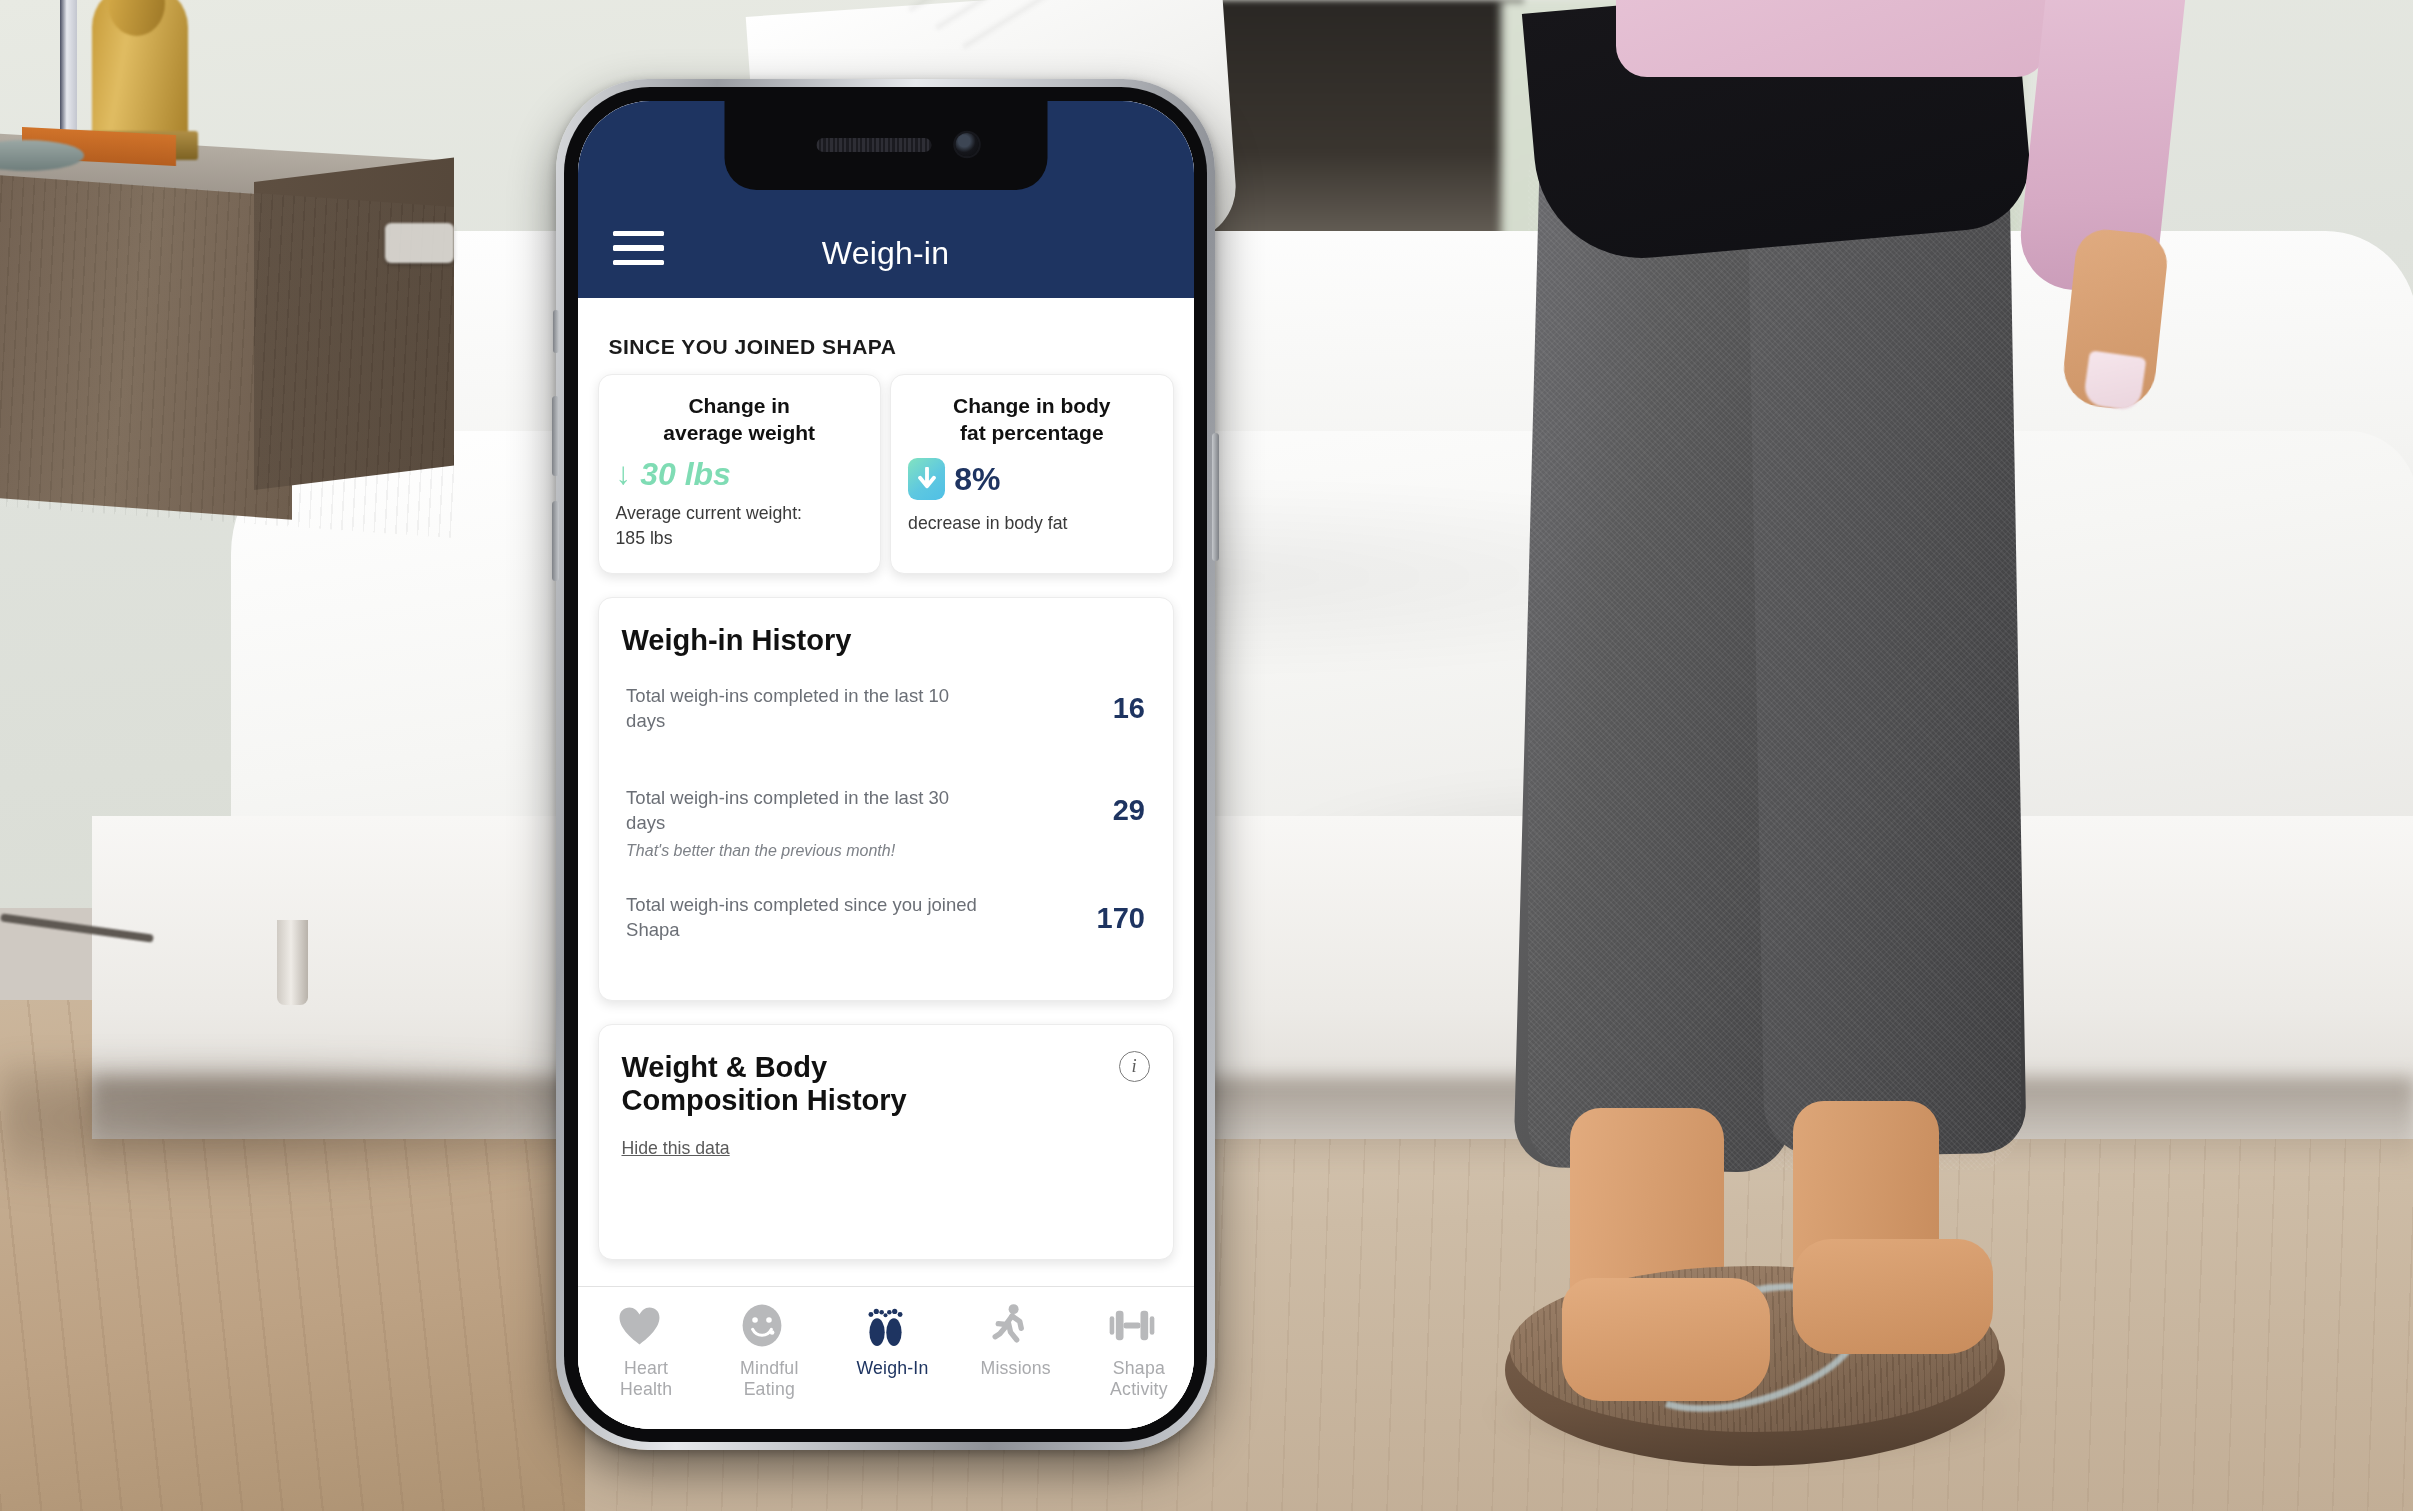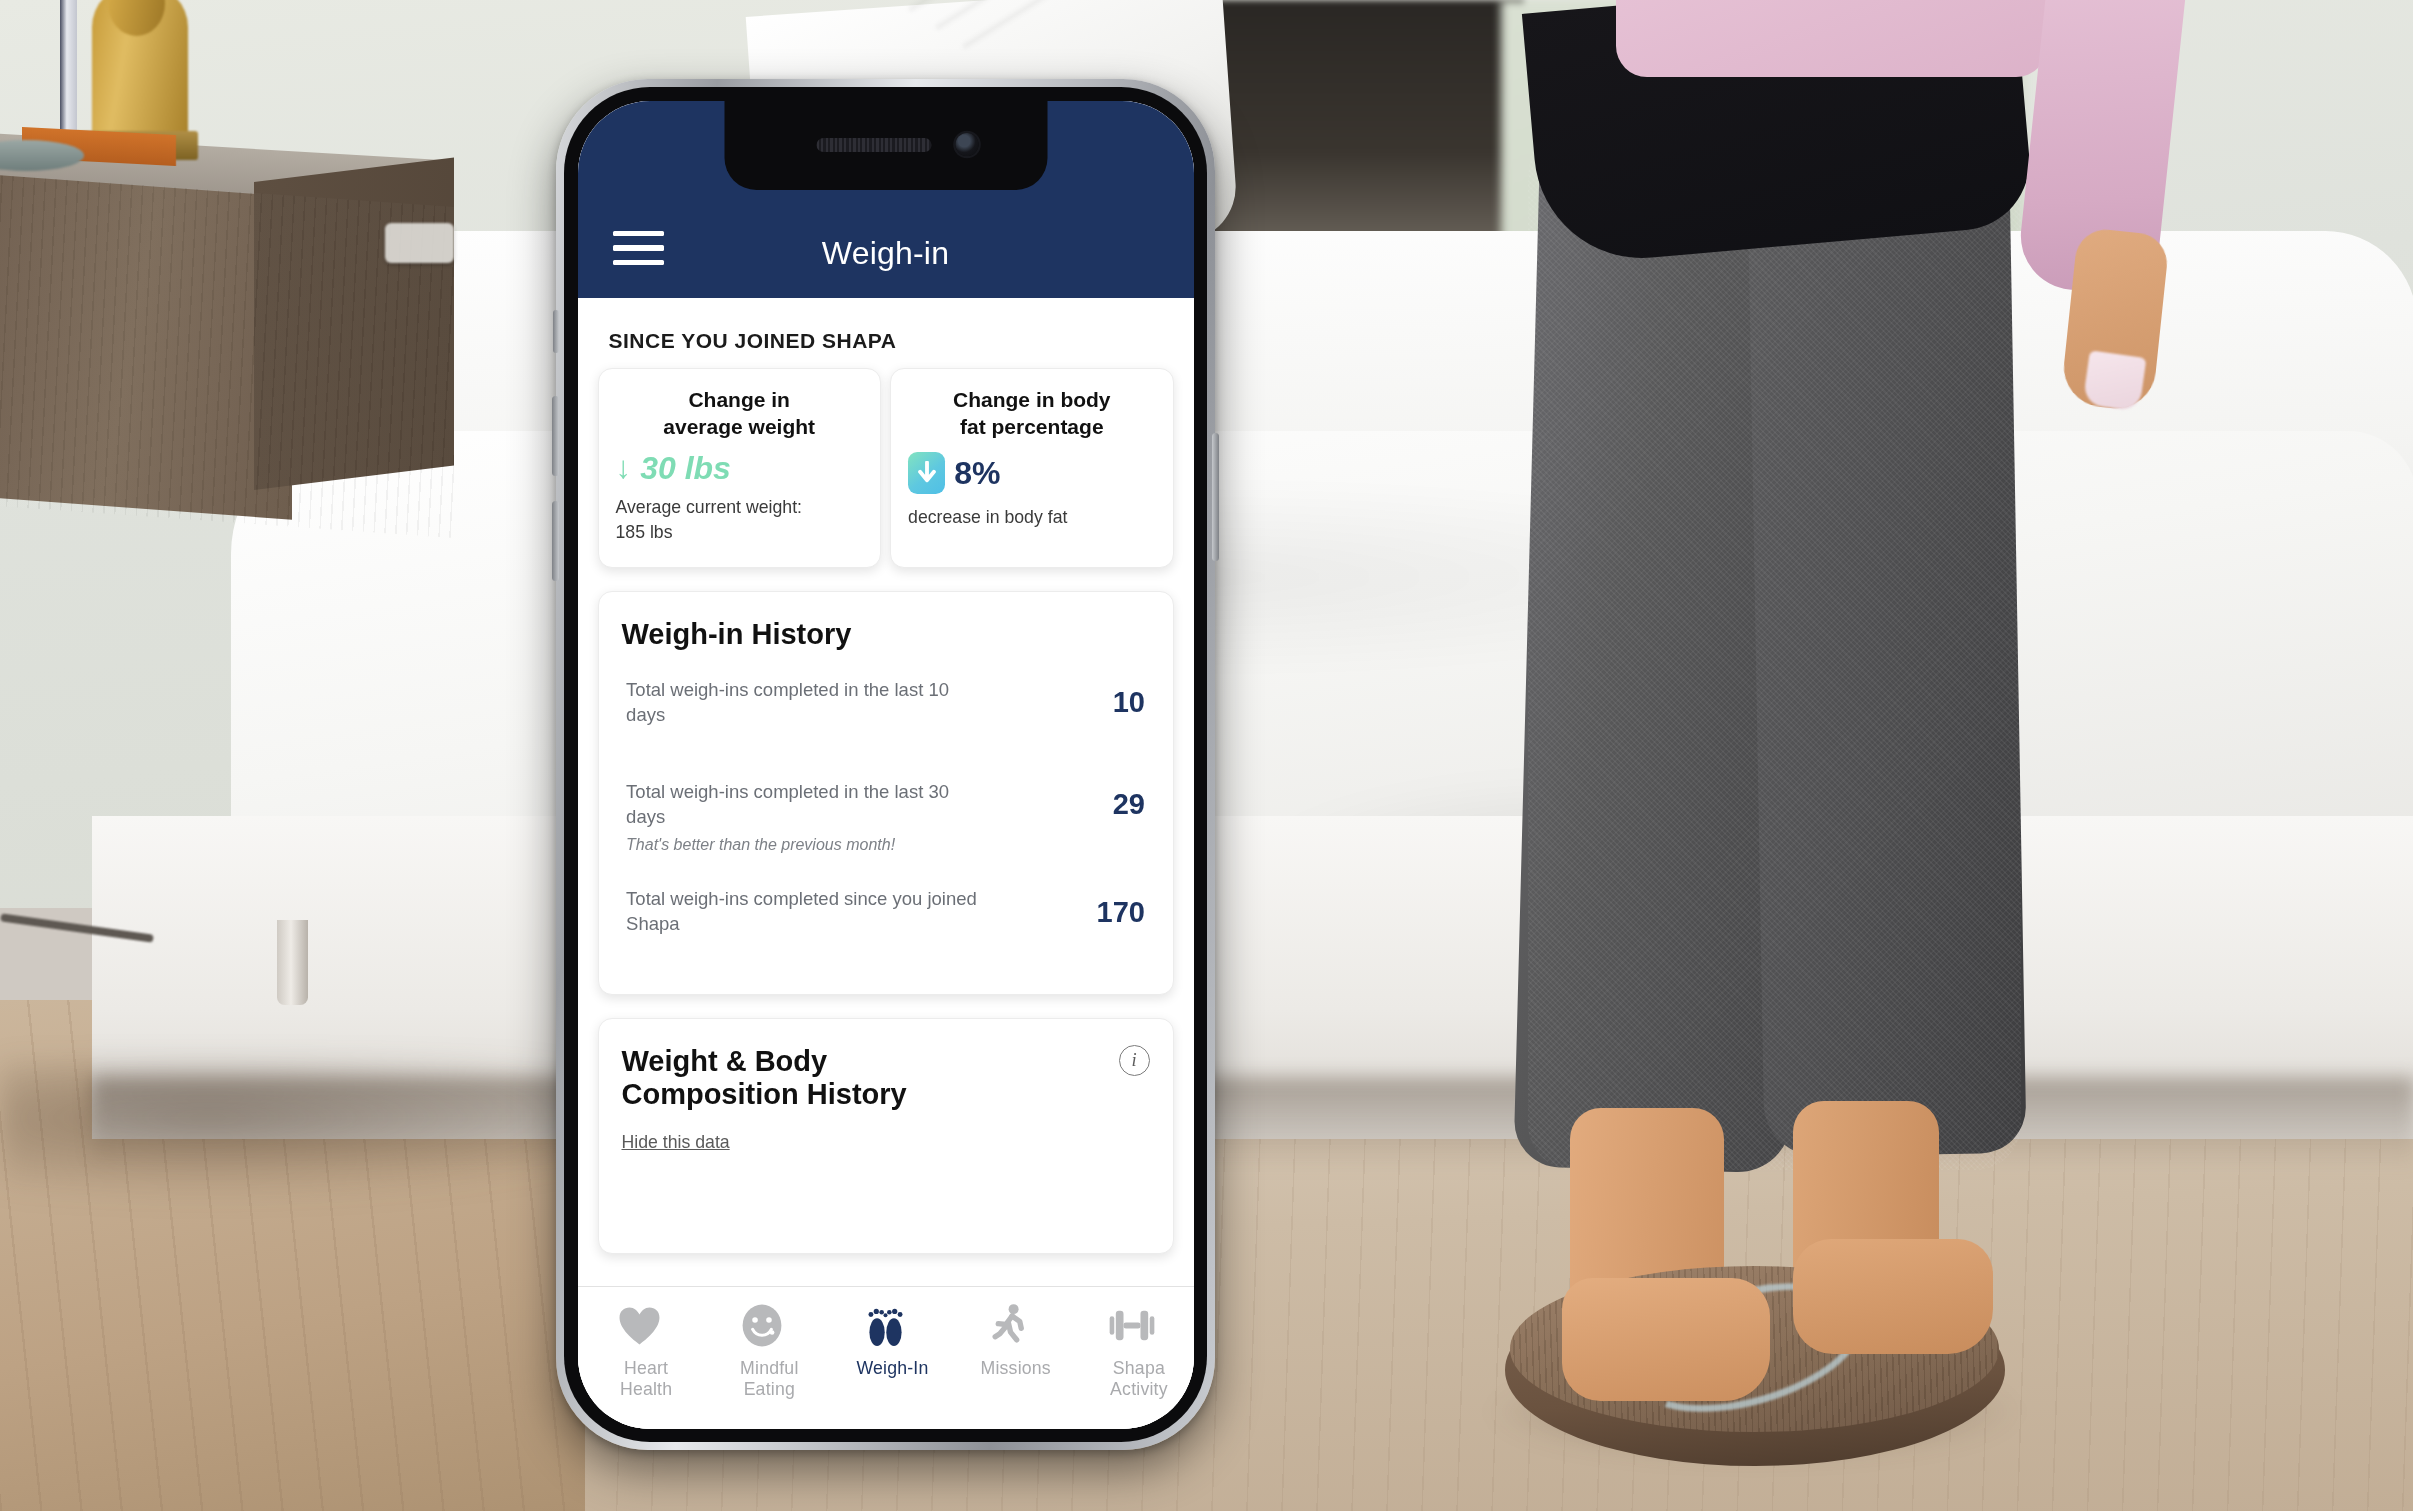--- a/index.html
+++ b/index.html
@@ -328,21 +328,21 @@
     position: absolute; left: 35px; bottom: 32px; width: 51px; height: 35px;
     display: flex; flex-direction: column; justify-content: space-between;
     cursor: pointer;
   }
   .hamburger span { display:block; height: 5.4px; background: #fff; border-radius: 1.5px; }
   .appbar-title {
     width: 100%; text-align: center; color: #fff;
     font-size: 32px; font-weight: 400; letter-spacing: 0.2px;
   }
 
-  .scroll-area { flex: 1 1 auto; overflow: hidden; background: #fff; padding: 0 0 0 0; position: relative; }
+  .scroll-area { flex: 1 1 auto; overflow: hidden; background: #fff; padding: 6px 0 0 0; position: relative; }
 
   .section-label {
     font-size: 21px; font-weight: 700; color: #1b1b1b; letter-spacing: 0.5px;
     padding: 31px 0 0 31px;
   }
 
   .stat-row { display: flex; gap: 9.2px; padding: 15.4px 20px 0 20px; }
   .stat-card {
     flex: 1 1 0; background: #fff; border-radius: 14px; border: 0.8px solid #ececec;
     box-shadow: 0 3.1px 10.8px rgba(0,0,0,.10);
@@ -531,21 +531,21 @@
 
         </div>
 
         <div class="card">
           <div class="card-head">
             <div class="card-title">Weigh-in History</div>
           </div>
 
           <div class="hist-row">
             <div class="hist-label">Total weigh-ins completed in the last 10 days</div>
-            <div class="hist-value">10</div>
+            <div class="hist-value">16</div>
           </div>
 
           <div class="hist-row">
             <div class="hist-label">Total weigh-ins completed in the last 30 days</div>
             <div class="hist-value">29</div>
           </div>
           <div class="hist-note">That's better than the previous month!</div>
 
           <div class="hist-row">
             <div class="hist-label">Total weigh-ins completed since you joined Shapa</div>

